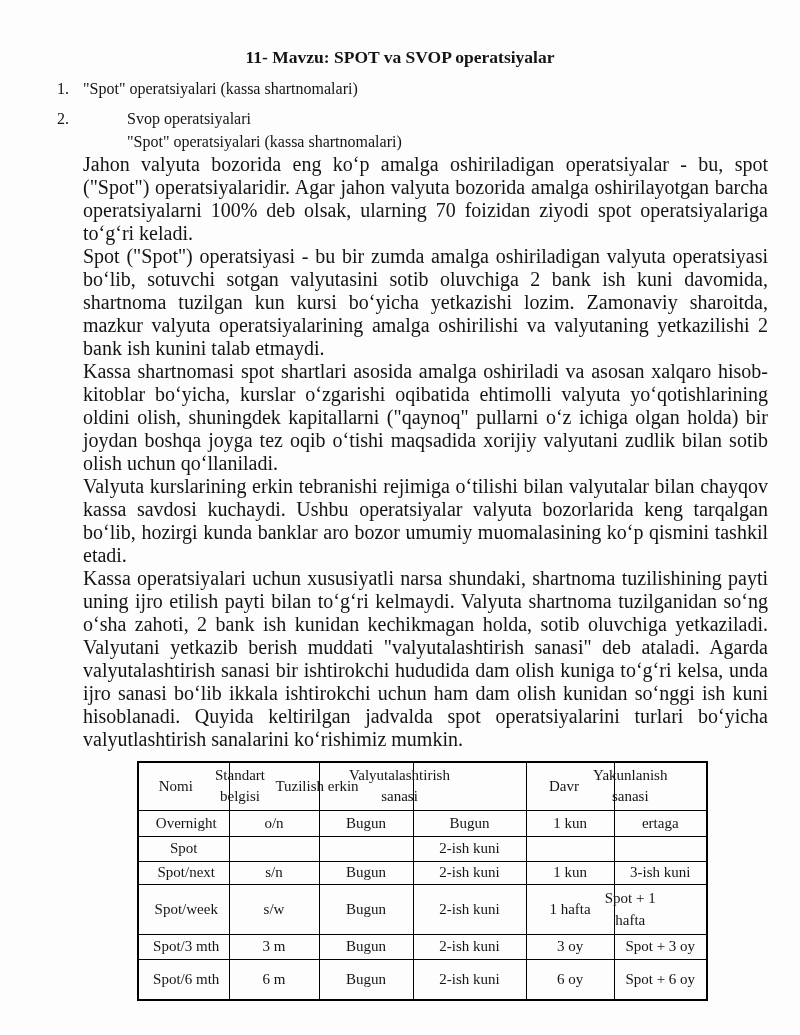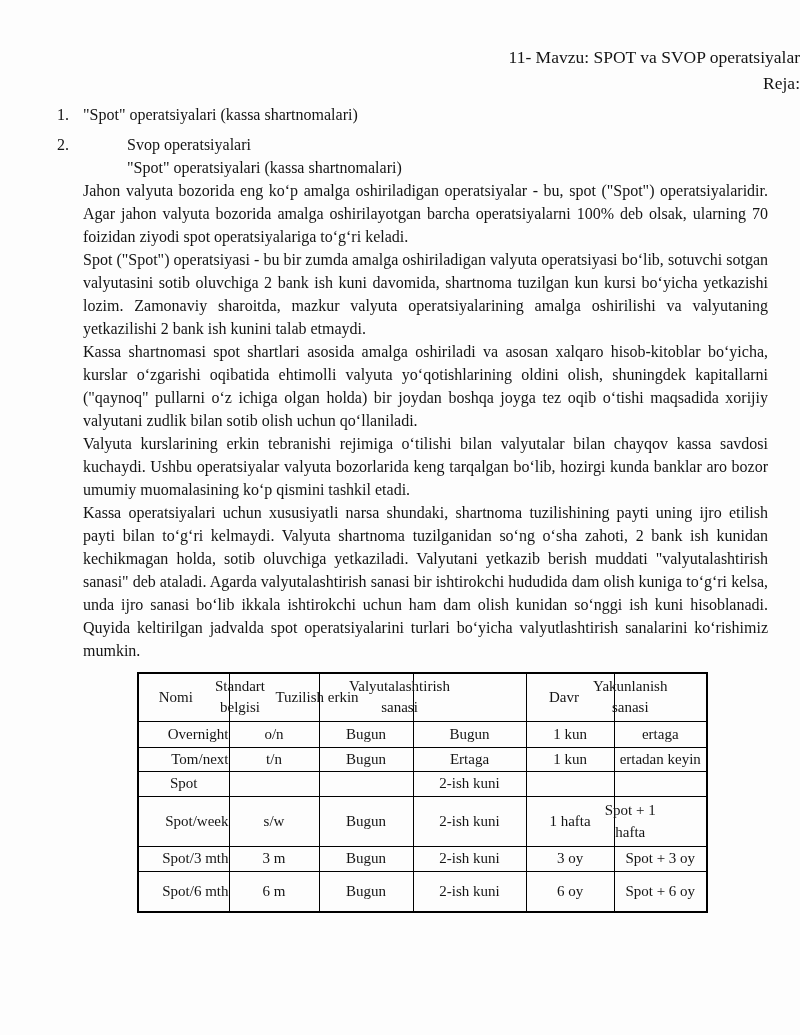--- a/index.html
+++ b/index.html
@@ -5,52 +5,52 @@
   html, body { margin: 0; padding: 0; }
   body {
     width: 800px; height: 1035px;
     background: #fdfdfd;
     color: #141414;
     font-family: "Liberation Serif", "DejaVu Serif", serif;
     overflow: hidden;
   }
   .page { width: 800px; height: 1035px; position: relative; box-sizing: border-box; padding-top: 44px; }
 
-  .title-block { text-align: right; font-weight: normal; font-size: 17.5px; }
+  .title-block { text-align: center; font-weight: bold; font-size: 17.5px; }
   .doc-title { line-height: 26px; }
   .doc-subtitle { line-height: 26px; }
 
   .plan { margin-top: 7px; font-size: 16px; }
   .plan-item { display: flex; margin-left: 57px; margin-top: 7px; line-height: 23px; }
   .plan-num { width: 26px; flex: 0 0 26px; }
   .plan-text { flex: 1; }
   .plan-line { line-height: 23px; margin-left: 44px; }
 
   .body-text {
     margin-left: 83px; width: 685px;
-    font-size: 16px; line-height: 23px;
+    font-size: 20px; line-height: 23px;
     text-align: justify;
   }
   .para { margin: 0; }
 
   .table-wrap { margin: 10px 0 0 137px; }
   table.spot-table {
     border-collapse: collapse; table-layout: fixed;
     border: 2px solid #000;
     font-size: 15px;
   }
   .spot-table th, .spot-table td {
     border: 1px solid #000;
     padding: 0; margin: 0;
     text-align: center; vertical-align: middle;
     font-weight: normal;
     overflow: visible;
     line-height: 21px;
   }
-  .spot-table td:first-child { text-align: right; padding-left: 5px; }
+  .spot-table td:first-child { text-align: center; padding-left: 5px; }
   .spot-table td.q-center { text-align: center; padding-left: 0; }
   .spot-table thead tr { height: 48px; }
   .hcell { display: block; text-align: center; }
   .h0 { transform: translateX(-8px); }
   .h1 { transform: translateX(-34px); }
   .h2 { transform: translateX(-49px); }
   .h3 { transform: translateX(-70px); }
   .h4 { transform: translateX(-6px); }
   .h5 { transform: translateX(-30px); }
   .cellwrap { display: inline-block; }
@@ -58,21 +58,20 @@
   span.q-ertaga7 { white-space: nowrap; transform: translate(-21px, -8px); }
   span.q-spotweek { width: 72px; transform: translateX(-30px); line-height: 22px; }
 </style>
 </head>
 <body>
 
 <div class="page">
 
   <div class="title-block">
     <div class="doc-title">11- Mavzu: SPOT va SVOP operatsiyalar</div>
-    <div class="doc-subtitle">Reja:</div>
   </div>
 
   <div class="plan">
     <div class="plan-item">
       <span class="plan-num">1.</span>
       <span class="plan-text">"Spot" operatsiyalari (kassa shartnomalari)</span>
     </div>
     <div class="plan-item">
       <span class="plan-num">2.</span>
       <span class="plan-text">
@@ -124,35 +123,35 @@
       </thead>
       <tbody>
           <tr style="height: 26px;">
             <td><span class="cellwrap">Overnight</span></td>
             <td><span class="cellwrap">o/n</span></td>
             <td><span class="cellwrap">Bugun</span></td>
             <td><span class="cellwrap">Bugun</span></td>
             <td><span class="cellwrap">1 kun</span></td>
             <td><span class="cellwrap">ertaga</span></td>
           </tr>
-          <tr style="height: 24px;">
-            <td><span class="cellwrap">Tom/next</span></td>
-            <td><span class="cellwrap">t/n</span></td>
-            <td><span class="cellwrap">Bugun</span></td>
-            <td><span class="cellwrap">Ertaga</span></td>
-            <td><span class="cellwrap">1 kun</span></td>
-            <td><span class="cellwrap q-nowrap">ertadan keyin</span></td>
-          </tr>
           <tr style="height: 25px; margin-top: 32px;">
             <td class="q-center"><span class="cellwrap">Spot</span></td>
             <td><span class="cellwrap"></span></td>
             <td><span class="cellwrap"></span></td>
             <td><span class="cellwrap">2-ish kuni</span></td>
             <td><span class="cellwrap"></span></td>
             <td><span class="cellwrap"></span></td>
+          </tr>
+          <tr style="height: 23px;">
+            <td><span class="cellwrap">Spot/next</span></td>
+            <td><span class="cellwrap">s/n</span></td>
+            <td><span class="cellwrap">Bugun</span></td>
+            <td><span class="cellwrap">2-ish kuni</span></td>
+            <td><span class="cellwrap">1 kun</span></td>
+            <td><span class="cellwrap">3-ish kuni</span></td>
           </tr>
           <tr style="height: 50px;">
             <td><span class="cellwrap">Spot/week</span></td>
             <td><span class="cellwrap">s/w</span></td>
             <td><span class="cellwrap">Bugun</span></td>
             <td><span class="cellwrap">2-ish kuni</span></td>
             <td><span class="cellwrap">1 hafta</span></td>
             <td><span class="cellwrap q-spotweek">Spot + 1 hafta</span></td>
           </tr>
           <tr style="height: 25px;">

